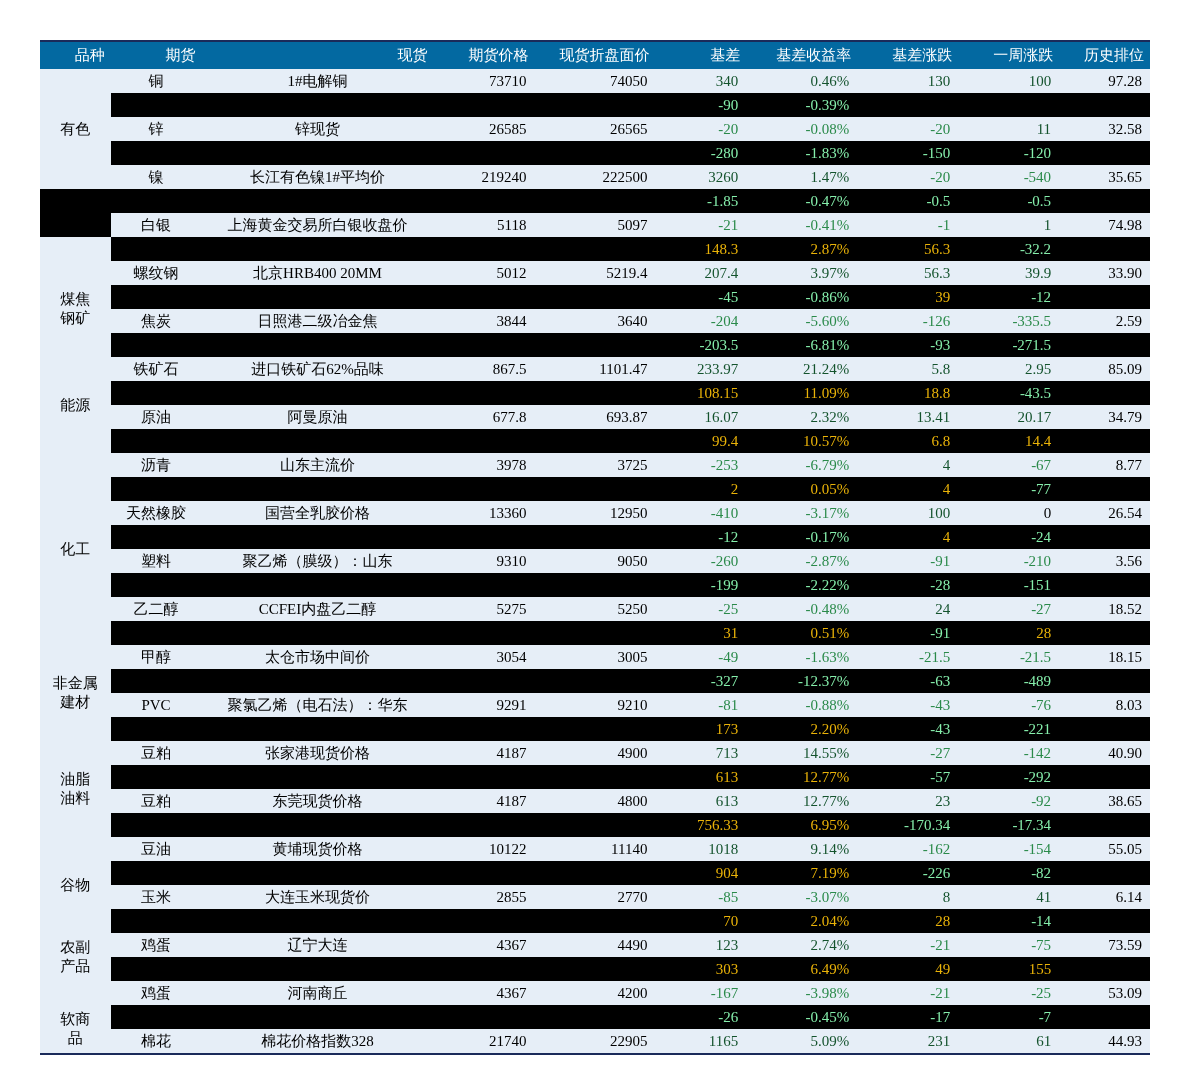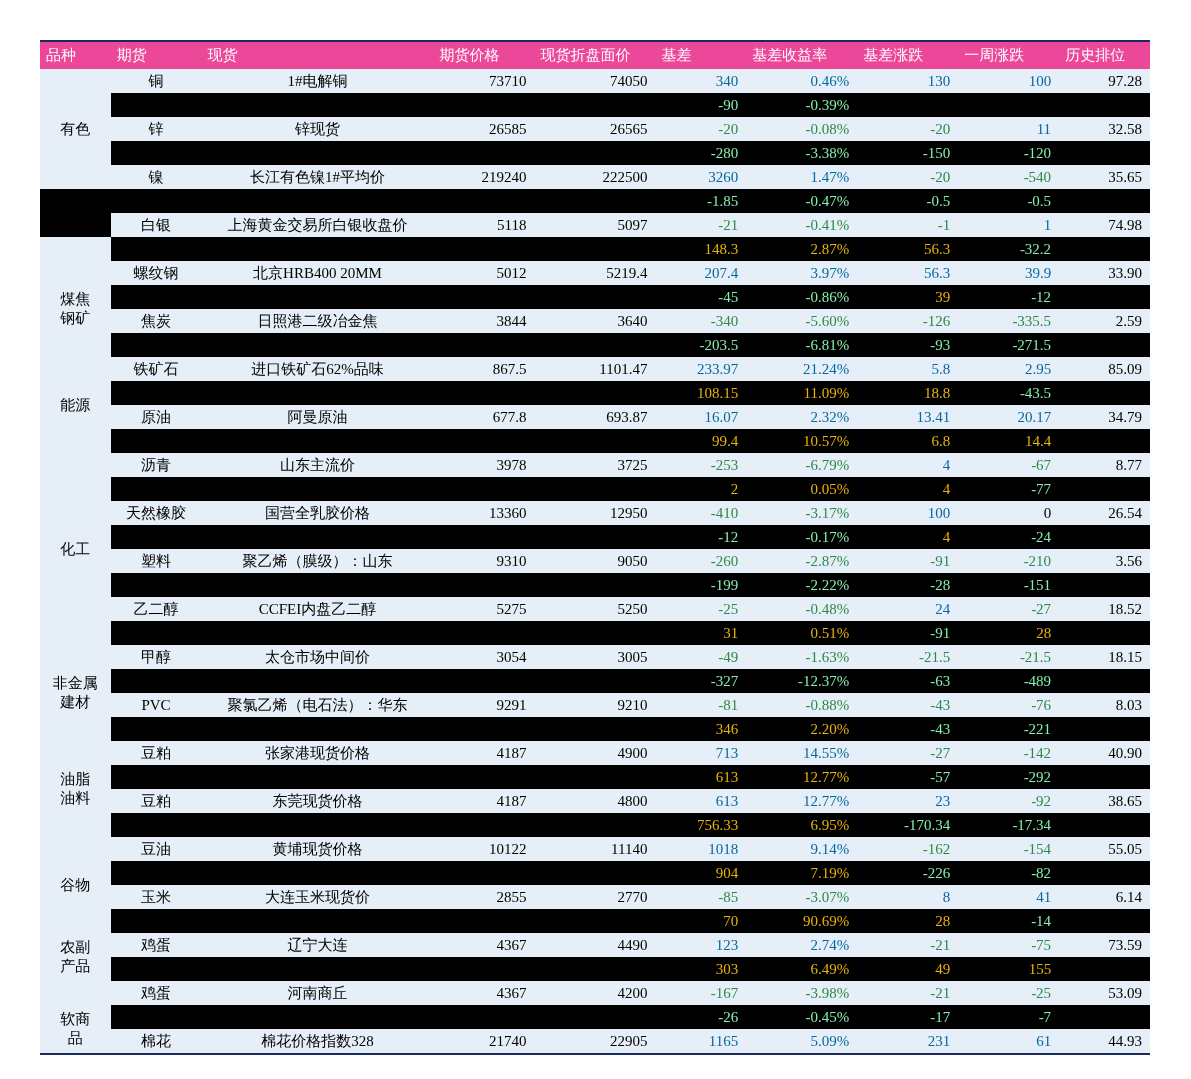--- a/index.html
+++ b/index.html
@@ -16,48 +16,48 @@
     border-top: 2px solid #1a2a5a;
     border-bottom: 2px solid #1a2a5a;
     background: #e6eef7;
   }
   table {
     border-collapse: collapse;
     width: 100%;
     table-layout: fixed;
   }
   th {
-    background: #ec4899;
+    background: #0369a1;
     color: #fff;
     font-weight: normal;
     padding: 4px 6px;
     border: none;
     white-space: nowrap;
-    text-align: left;
+    text-align: right;
   }
   td {
     padding: 2px 8px;
     border: none;
     white-space: nowrap;
     height: 24px;
     vertical-align: middle;
   }
   tr.white td.data { background: #e6eef7; }
   tr.black td.data { background: #000; }
   td.cat {
     background: #e6eef7;
     text-align: center;
     vertical-align: middle;
     color: #000;
     border-right: none;
   }
   td.label { text-align: center; }
   td.num { text-align: right; font-variant-numeric: tabular-nums; }
   .white .neutral { color: #000; }
-  .white .pos { color: #0369a1; }
+  .white .pos { color: #14532d; }
   .white .neg { color: #2a8a4a; }
   .black .neutral { color: #e0e0e0; }
   .black .pos { color: #eab308; }
   .black .neg { color: #86efac; }
   col.c-cat { width: 70px; }
   col.c-fut { width: 90px; }
   col.c-spot { width: 230px; }
   col.c-fp { width: 100px; }
   col.c-sp { width: 120px; }
   col.c-basis { width: 90px; }
@@ -131,21 +131,21 @@
           <td class="data num neg">-20</td>
           <td class="data num pos">11</td>
           <td class="data num neutral">32.58</td>
         </tr>
         <tr class="black">
           <td class="data label neutral"></td>
           <td class="data label neutral"></td>
           <td class="data num neutral"></td>
           <td class="data num neutral"></td>
           <td class="data num neg">-280</td>
-          <td class="data num neg">-3.38%</td>
+          <td class="data num neg">-1.83%</td>
           <td class="data num neg">-150</td>
           <td class="data num neg">-120</td>
           <td class="data num neutral"></td>
         </tr>
         <tr class="white">
           <td class="data label neutral">镍</td>
           <td class="data label neutral">长江有色镍1#平均价</td>
           <td class="data num neutral">219240</td>
           <td class="data num neutral">222500</td>
           <td class="data num pos">3260</td>
@@ -209,21 +209,21 @@
           <td class="data num neg">-0.86%</td>
           <td class="data num pos">39</td>
           <td class="data num neg">-12</td>
           <td class="data num neutral"></td>
         </tr>
         <tr class="white">
           <td class="data label neutral">焦炭</td>
           <td class="data label neutral">日照港二级冶金焦</td>
           <td class="data num neutral">3844</td>
           <td class="data num neutral">3640</td>
-          <td class="data num neg">-340</td>
+          <td class="data num neg">-204</td>
           <td class="data num neg">-5.60%</td>
           <td class="data num neg">-126</td>
           <td class="data num neg">-335.5</td>
           <td class="data num neutral">2.59</td>
         </tr>
         <tr class="black">
           <td class="data label neutral"></td>
           <td class="data label neutral"></td>
           <td class="data num neutral"></td>
           <td class="data num neutral"></td>
@@ -400,21 +400,21 @@
           <td class="data num neg">-43</td>
           <td class="data num neg">-76</td>
           <td class="data num neutral">8.03</td>
         </tr>
         <tr class="black">
           <td class="cat" rowspan="6">油脂<br>油料</td>
           <td class="data label neutral"></td>
           <td class="data label neutral"></td>
           <td class="data num neutral"></td>
           <td class="data num neutral"></td>
-          <td class="data num pos">346</td>
+          <td class="data num pos">173</td>
           <td class="data num pos">2.20%</td>
           <td class="data num neg">-43</td>
           <td class="data num neg">-221</td>
           <td class="data num neutral"></td>
         </tr>
         <tr class="white">
           <td class="data label neutral">豆粕</td>
           <td class="data label neutral">张家港现货价格</td>
           <td class="data num neutral">4187</td>
           <td class="data num neutral">4900</td>
@@ -491,21 +491,21 @@
           <td class="data num pos">41</td>
           <td class="data num neutral">6.14</td>
         </tr>
         <tr class="black">
           <td class="cat" rowspan="4">农副<br>产品</td>
           <td class="data label neutral"></td>
           <td class="data label neutral"></td>
           <td class="data num neutral"></td>
           <td class="data num neutral"></td>
           <td class="data num pos">70</td>
-          <td class="data num pos">90.69%</td>
+          <td class="data num pos">2.04%</td>
           <td class="data num pos">28</td>
           <td class="data num neg">-14</td>
           <td class="data num neutral"></td>
         </tr>
         <tr class="white">
           <td class="data label neutral">鸡蛋</td>
           <td class="data label neutral">辽宁大连</td>
           <td class="data num neutral">4367</td>
           <td class="data num neutral">4490</td>
           <td class="data num pos">123</td>

